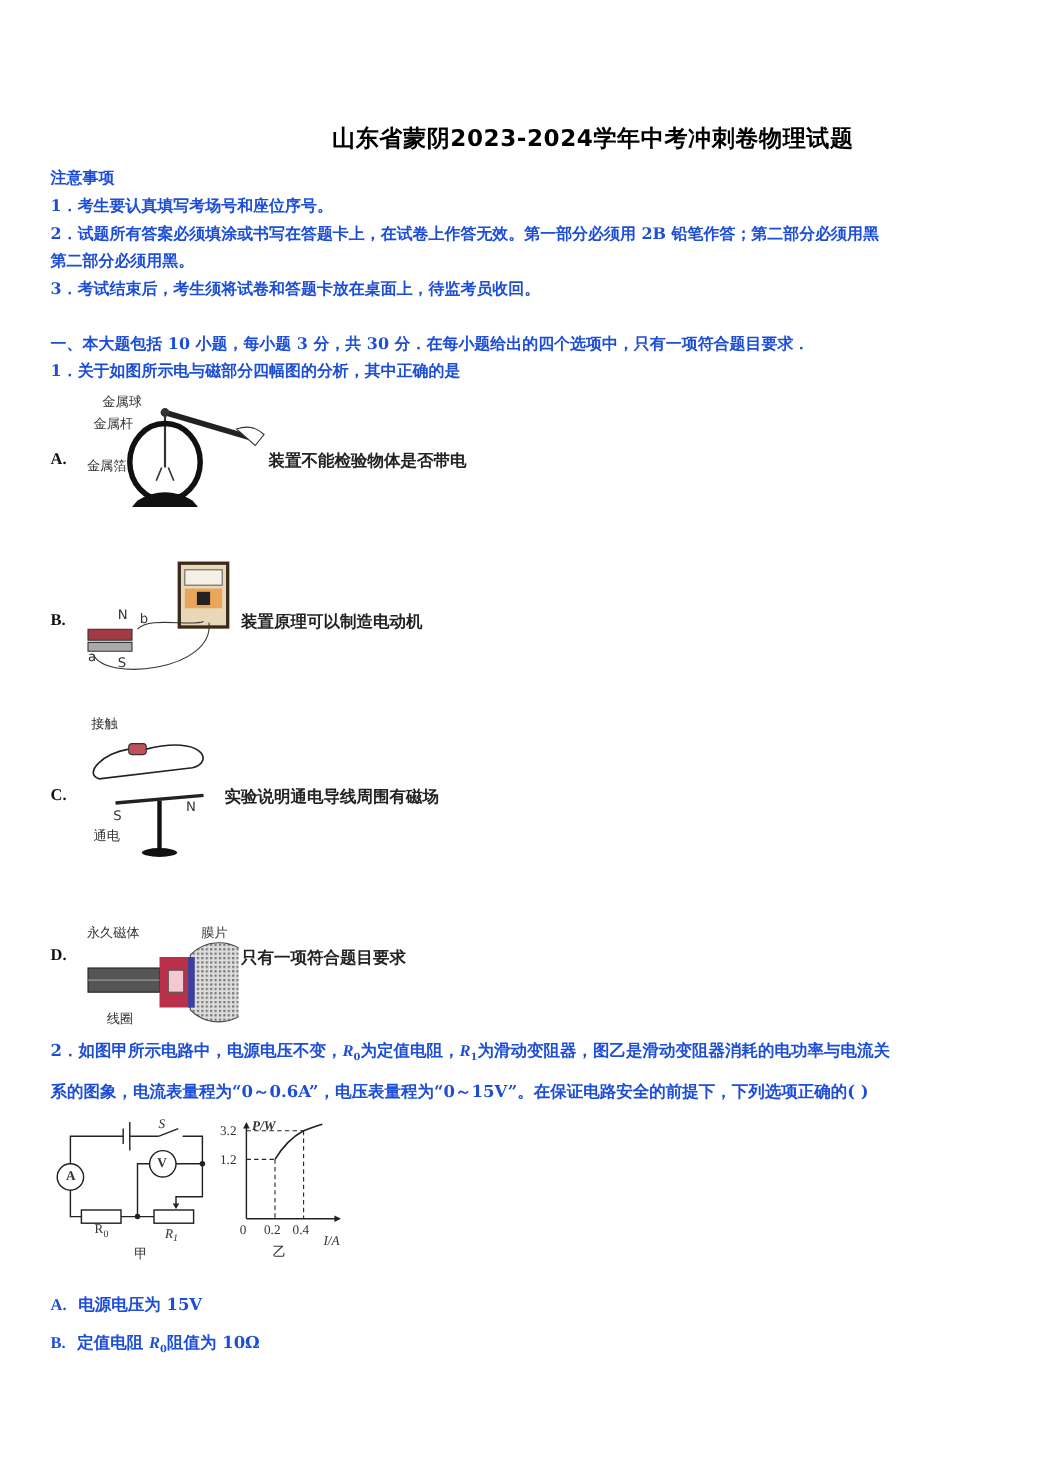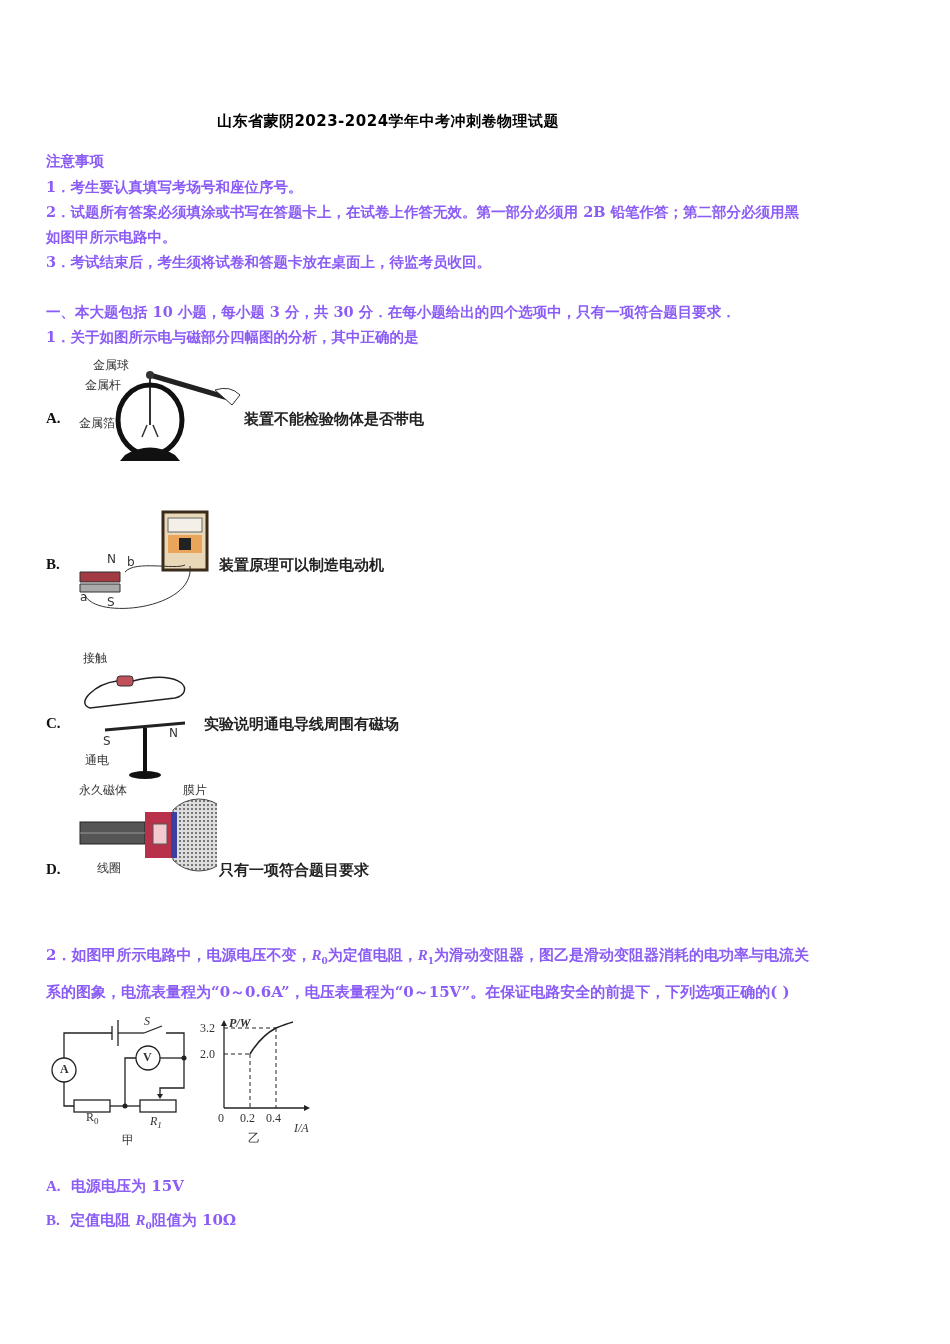--- a/index.html
+++ b/index.html
@@ -1,40 +1,40 @@
 <!DOCTYPE html>
 <html><head>
 <meta charset="utf-8">
 <style>
   html, body { margin:0; padding:0; background:#ffffff; }
   body { width:950px; height:1344px; position:relative; overflow:hidden;
          font-family:"DejaVu Serif","Liberation Serif",serif; color:#111; }
   .abs { position:absolute; }
-  .title { left:0; width:776px; top:112px; text-align:center;
+  .title { left:0; width:776px; top:112px; text-align:right;
            font-family:"DejaVu Sans","Liberation Sans",sans-serif;
-           font-weight:bold; font-size:15px; letter-spacing:0.5px; color:#000; }
-  .line { left:46px; font-size:14.5px; white-space:nowrap; font-weight:bold; color:#8b5cf6; }
+           font-weight:bold; font-size:21px; letter-spacing:0.5px; color:#000; }
+  .line { left:46px; font-size:14.5px; white-space:nowrap; font-weight:bold; color:#1d4ed8; }
   .notice-head { top:152px; }
   .opt-label { font-family:"Liberation Serif","DejaVu Serif",serif; font-weight:bold; font-size:15px; }
   .opt-text { font-family:"DejaVu Sans","Liberation Sans",sans-serif; font-size:15px; font-weight:bold; color:#222; white-space:nowrap; }
   .fig { position:absolute; background:#fff; }
   .fig-label { font-family:"DejaVu Sans","Liberation Sans",sans-serif; font-size:12px; color:#333; position:absolute; white-space:nowrap; }
   .q2 { font-size:15px; }
   .ital { font-style:italic; font-family:"Liberation Serif",serif; }
   sub { font-size:9px; }
 </style>
 </head>
 <body>
 
 <div class="abs title">山东省蒙阴2023-2024学年中考冲刺卷物理试题</div>
 
 <div class="abs line notice-head">注意事项</div>
 <div class="abs line" style="top:178px">1．考生要认真填写考场号和座位序号。</div>
 <div class="abs line" style="top:203px">2．试题所有答案必须填涂或书写在答题卡上，在试卷上作答无效。第一部分必须用 2B 铅笔作答；第二部分必须用黑</div>
-<div class="abs line" style="top:228px">如图甲所示电路中。</div>
+<div class="abs line" style="top:228px">第二部分必须用黑。</div>
 <div class="abs line" style="top:253px">3．考试结束后，考生须将试卷和答题卡放在桌面上，待监考员收回。</div>
 
 <div class="abs line" style="top:303px">一、本大题包括 10 小题，每小题 3 分，共 30 分．在每小题给出的四个选项中，只有一项符合题目要求．</div>
 <div class="abs line" style="top:328px">1．关于如图所示电与磁部分四幅图的分析，其中正确的是</div>
 
 <div class="abs opt-label" style="left:46px;top:410px">A.</div>
 <div class="fig" style="left:75px;top:355px;width:168px;height:108px">
   <svg width="168" height="108">
     <line x1="75" y1="20" x2="160" y2="45" stroke="#222" stroke-width="5"></line>
     <path d="M140 35 q15 -5 25 5 l-8 10 z" fill="#fff" stroke="#333"></path>
@@ -79,21 +79,21 @@
     <ellipse cx="70" cy="127" rx="16" ry="4" fill="#111"></ellipse>
   </svg>
   <span class="fig-label" style="left:8px;top:2px">接触</span>
   <span class="fig-label" style="left:28px;top:86px">S</span>
   <span class="fig-label" style="left:94px;top:78px">N</span>
   <span class="fig-label" style="left:10px;top:104px">通电</span>
 </div>
 <div class="abs opt-text" style="left:204px;top:715px">实验说明通电导线周围有磁场</div>
 
 <div class="abs opt-label" style="left:46px;top:861px">D.</div>
-<div class="fig" style="left:75px;top:780px;width:142px;height:100px">
+<div class="fig" style="left:75px;top:838px;width:142px;height:100px">
   <svg width="142" height="100">
     <defs>
       <pattern id="mesh" width="4" height="4" patternUnits="userSpaceOnUse">
         <rect width="4" height="4" fill="#ddd"></rect>
           <rect width="2" height="2" fill="#777"></rect>
       </pattern>
     </defs>
     <rect x="5" y="42" width="65" height="22" fill="#555" stroke="#222"></rect>
     <line x1="5" y1="53" x2="70" y2="53" stroke="#999"></line>
     <path d="M70 32 h28 v46 h-28 z" fill="#b8304a"></path>
@@ -147,21 +147,21 @@
     <line x1="28" y1="90" x2="112" y2="90" stroke="#222" stroke-width="1.3"></line>
     <path d="M108 87 l6 3 l-6 3" fill="#222"></path>
     <line x1="28" y1="36" x2="54" y2="36" stroke="#222" stroke-dasharray="4,3"></line>
     <line x1="54" y1="36" x2="54" y2="90" stroke="#222" stroke-dasharray="4,3"></line>
     <line x1="28" y1="10" x2="80" y2="10" stroke="#222" stroke-dasharray="4,3"></line>
     <line x1="80" y1="10" x2="80" y2="90" stroke="#222" stroke-dasharray="4,3"></line>
     <path d="M54 36 Q 65 18 80 10 Q 90 6 97 4" fill="none" stroke="#222" stroke-width="1.5"></path>
   </svg>
   <span class="fig-label" style="left:33px;top:-2px;font-family:'Liberation Serif',serif;font-style:italic;font-weight:bold">P/W</span>
   <span class="fig-label" style="left:4px;top:3px;font-family:'Liberation Serif',serif">3.2</span>
-  <span class="fig-label" style="left:4px;top:29px;font-family:'Liberation Serif',serif">2.0</span>
+  <span class="fig-label" style="left:4px;top:29px;font-family:'Liberation Serif',serif">1.2</span>
   <span class="fig-label" style="left:22px;top:93px;font-family:'Liberation Serif',serif">0</span>
   <span class="fig-label" style="left:44px;top:93px;font-family:'Liberation Serif',serif">0.2</span>
   <span class="fig-label" style="left:70px;top:93px;font-family:'Liberation Serif',serif">0.4</span>
   <span class="fig-label" style="left:98px;top:103px;font-family:'Liberation Serif',serif;font-style:italic">I/A</span>
   <span class="fig-label" style="left:52px;top:112px">乙</span>
 </div>
 
 <div class="abs line q2" style="top:1177px">
   <span class="opt-label">A.</span>&nbsp;&nbsp;<span>电源电压为 15V</span>
 </div>

